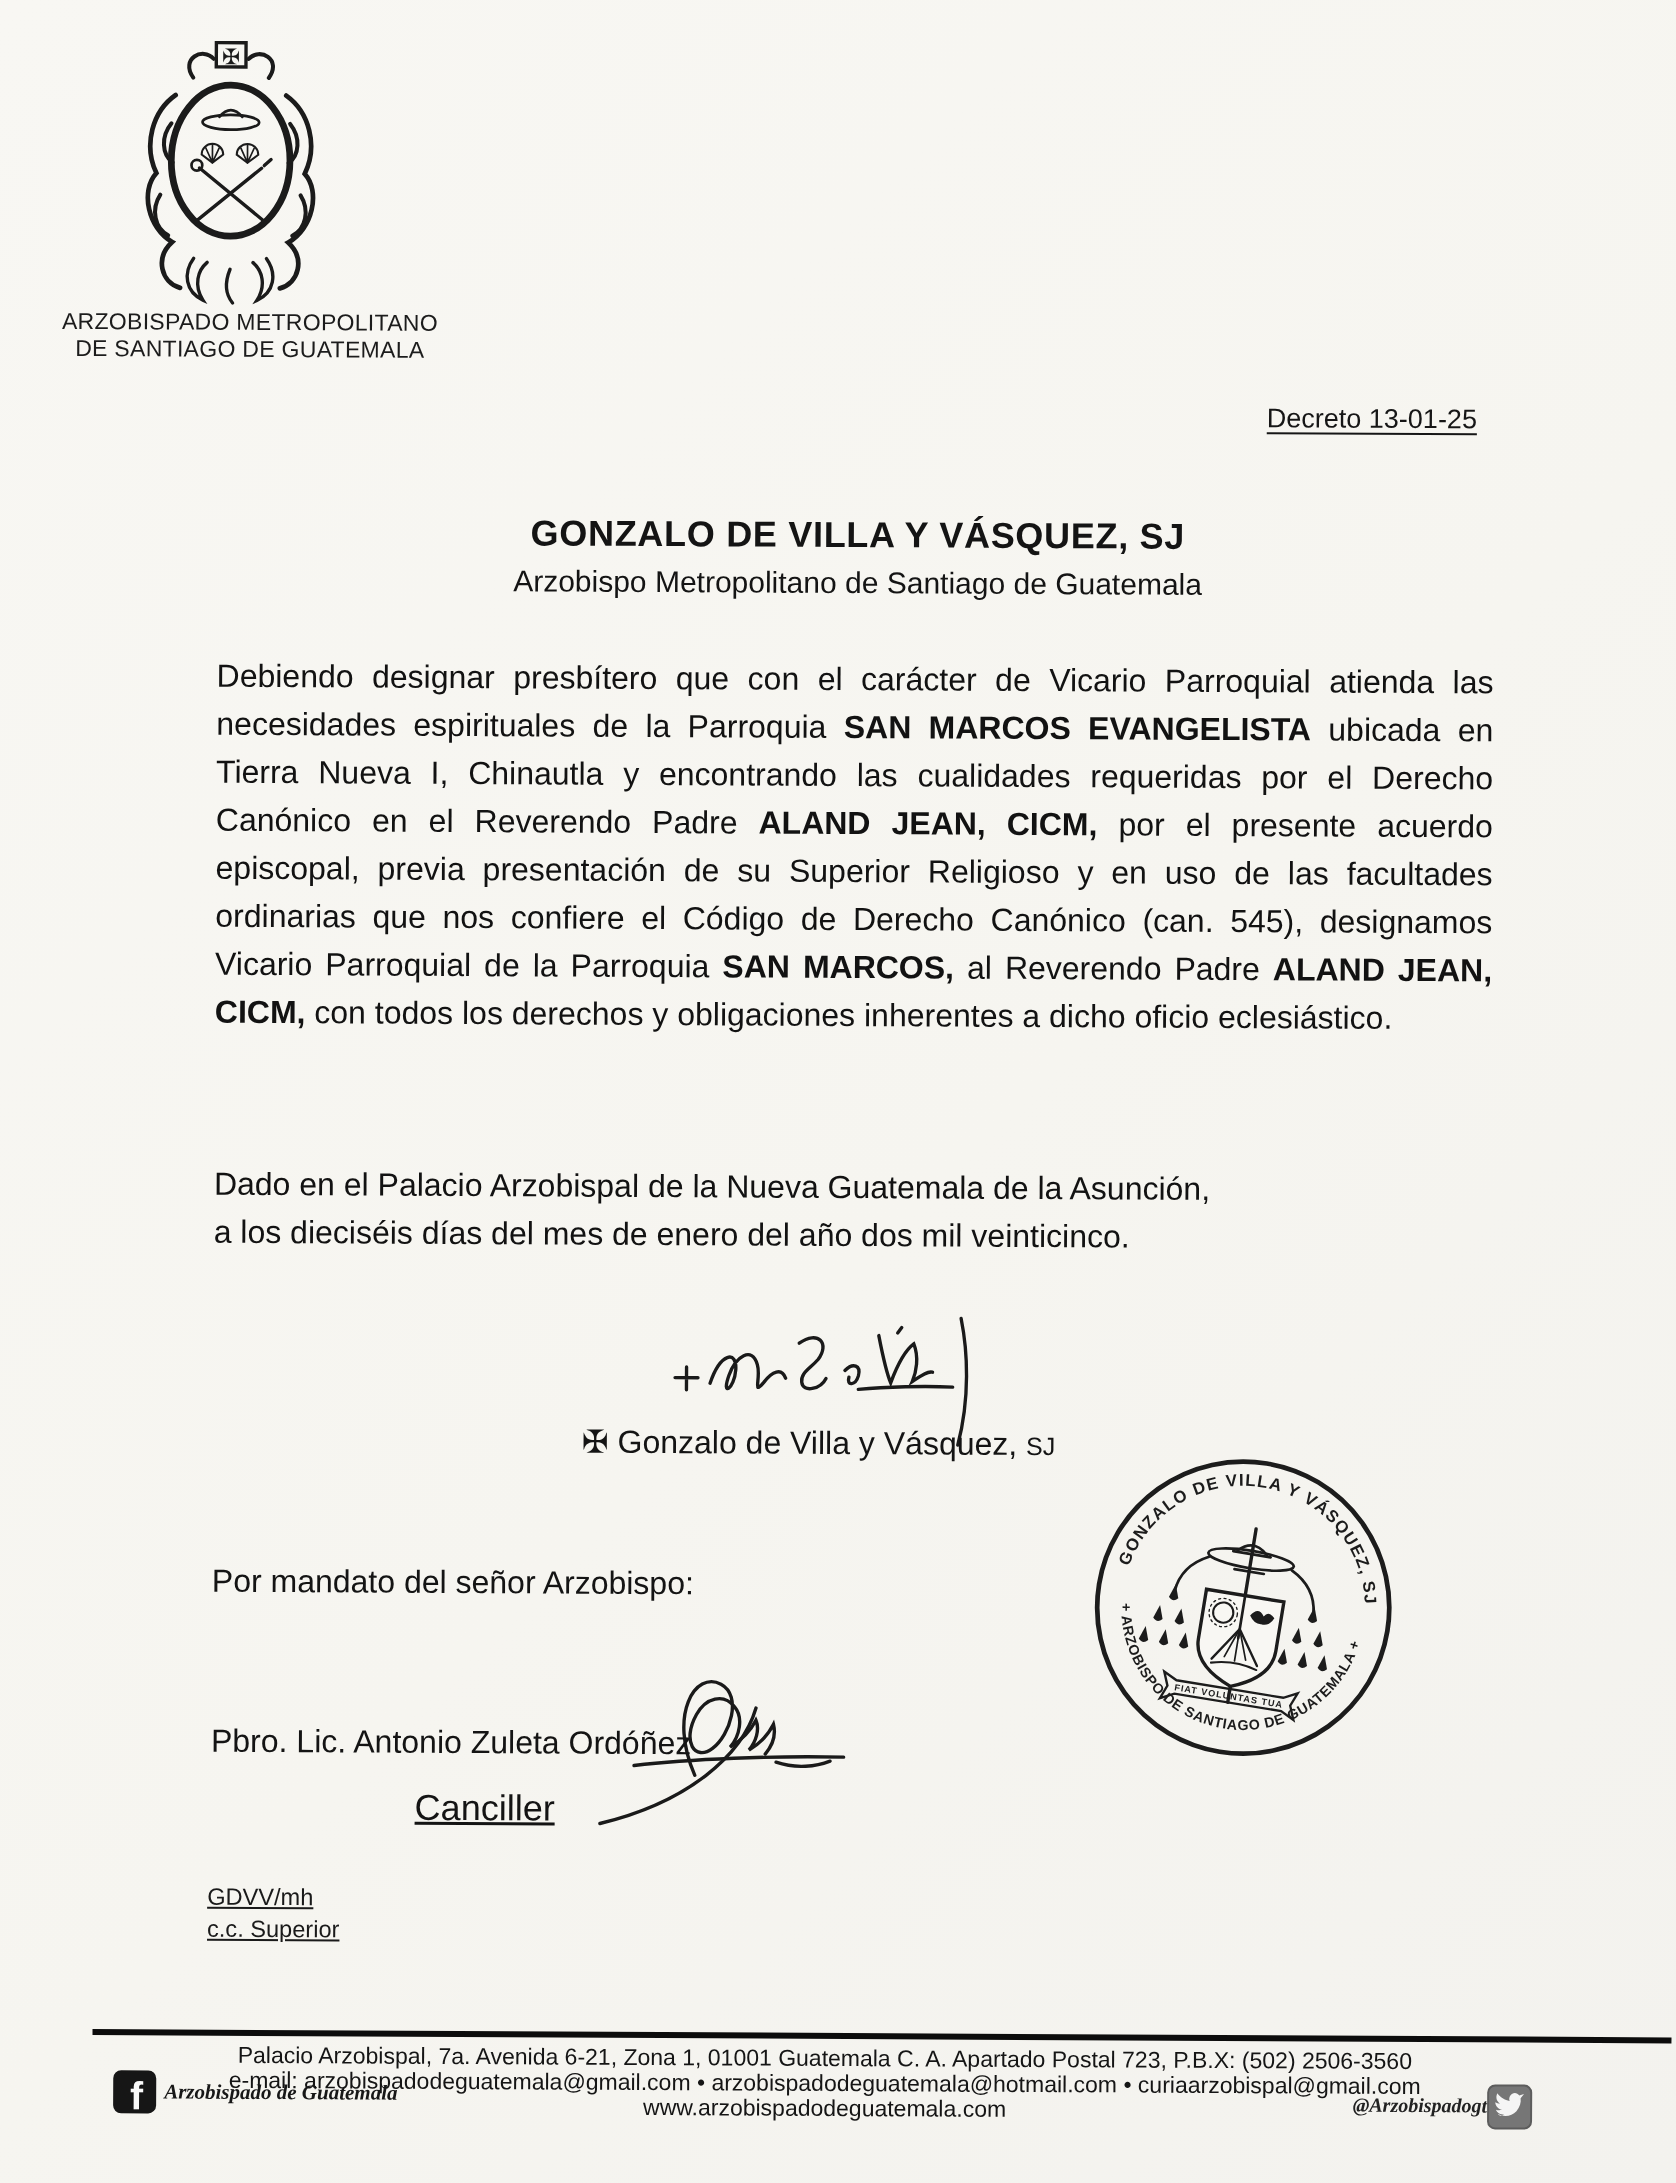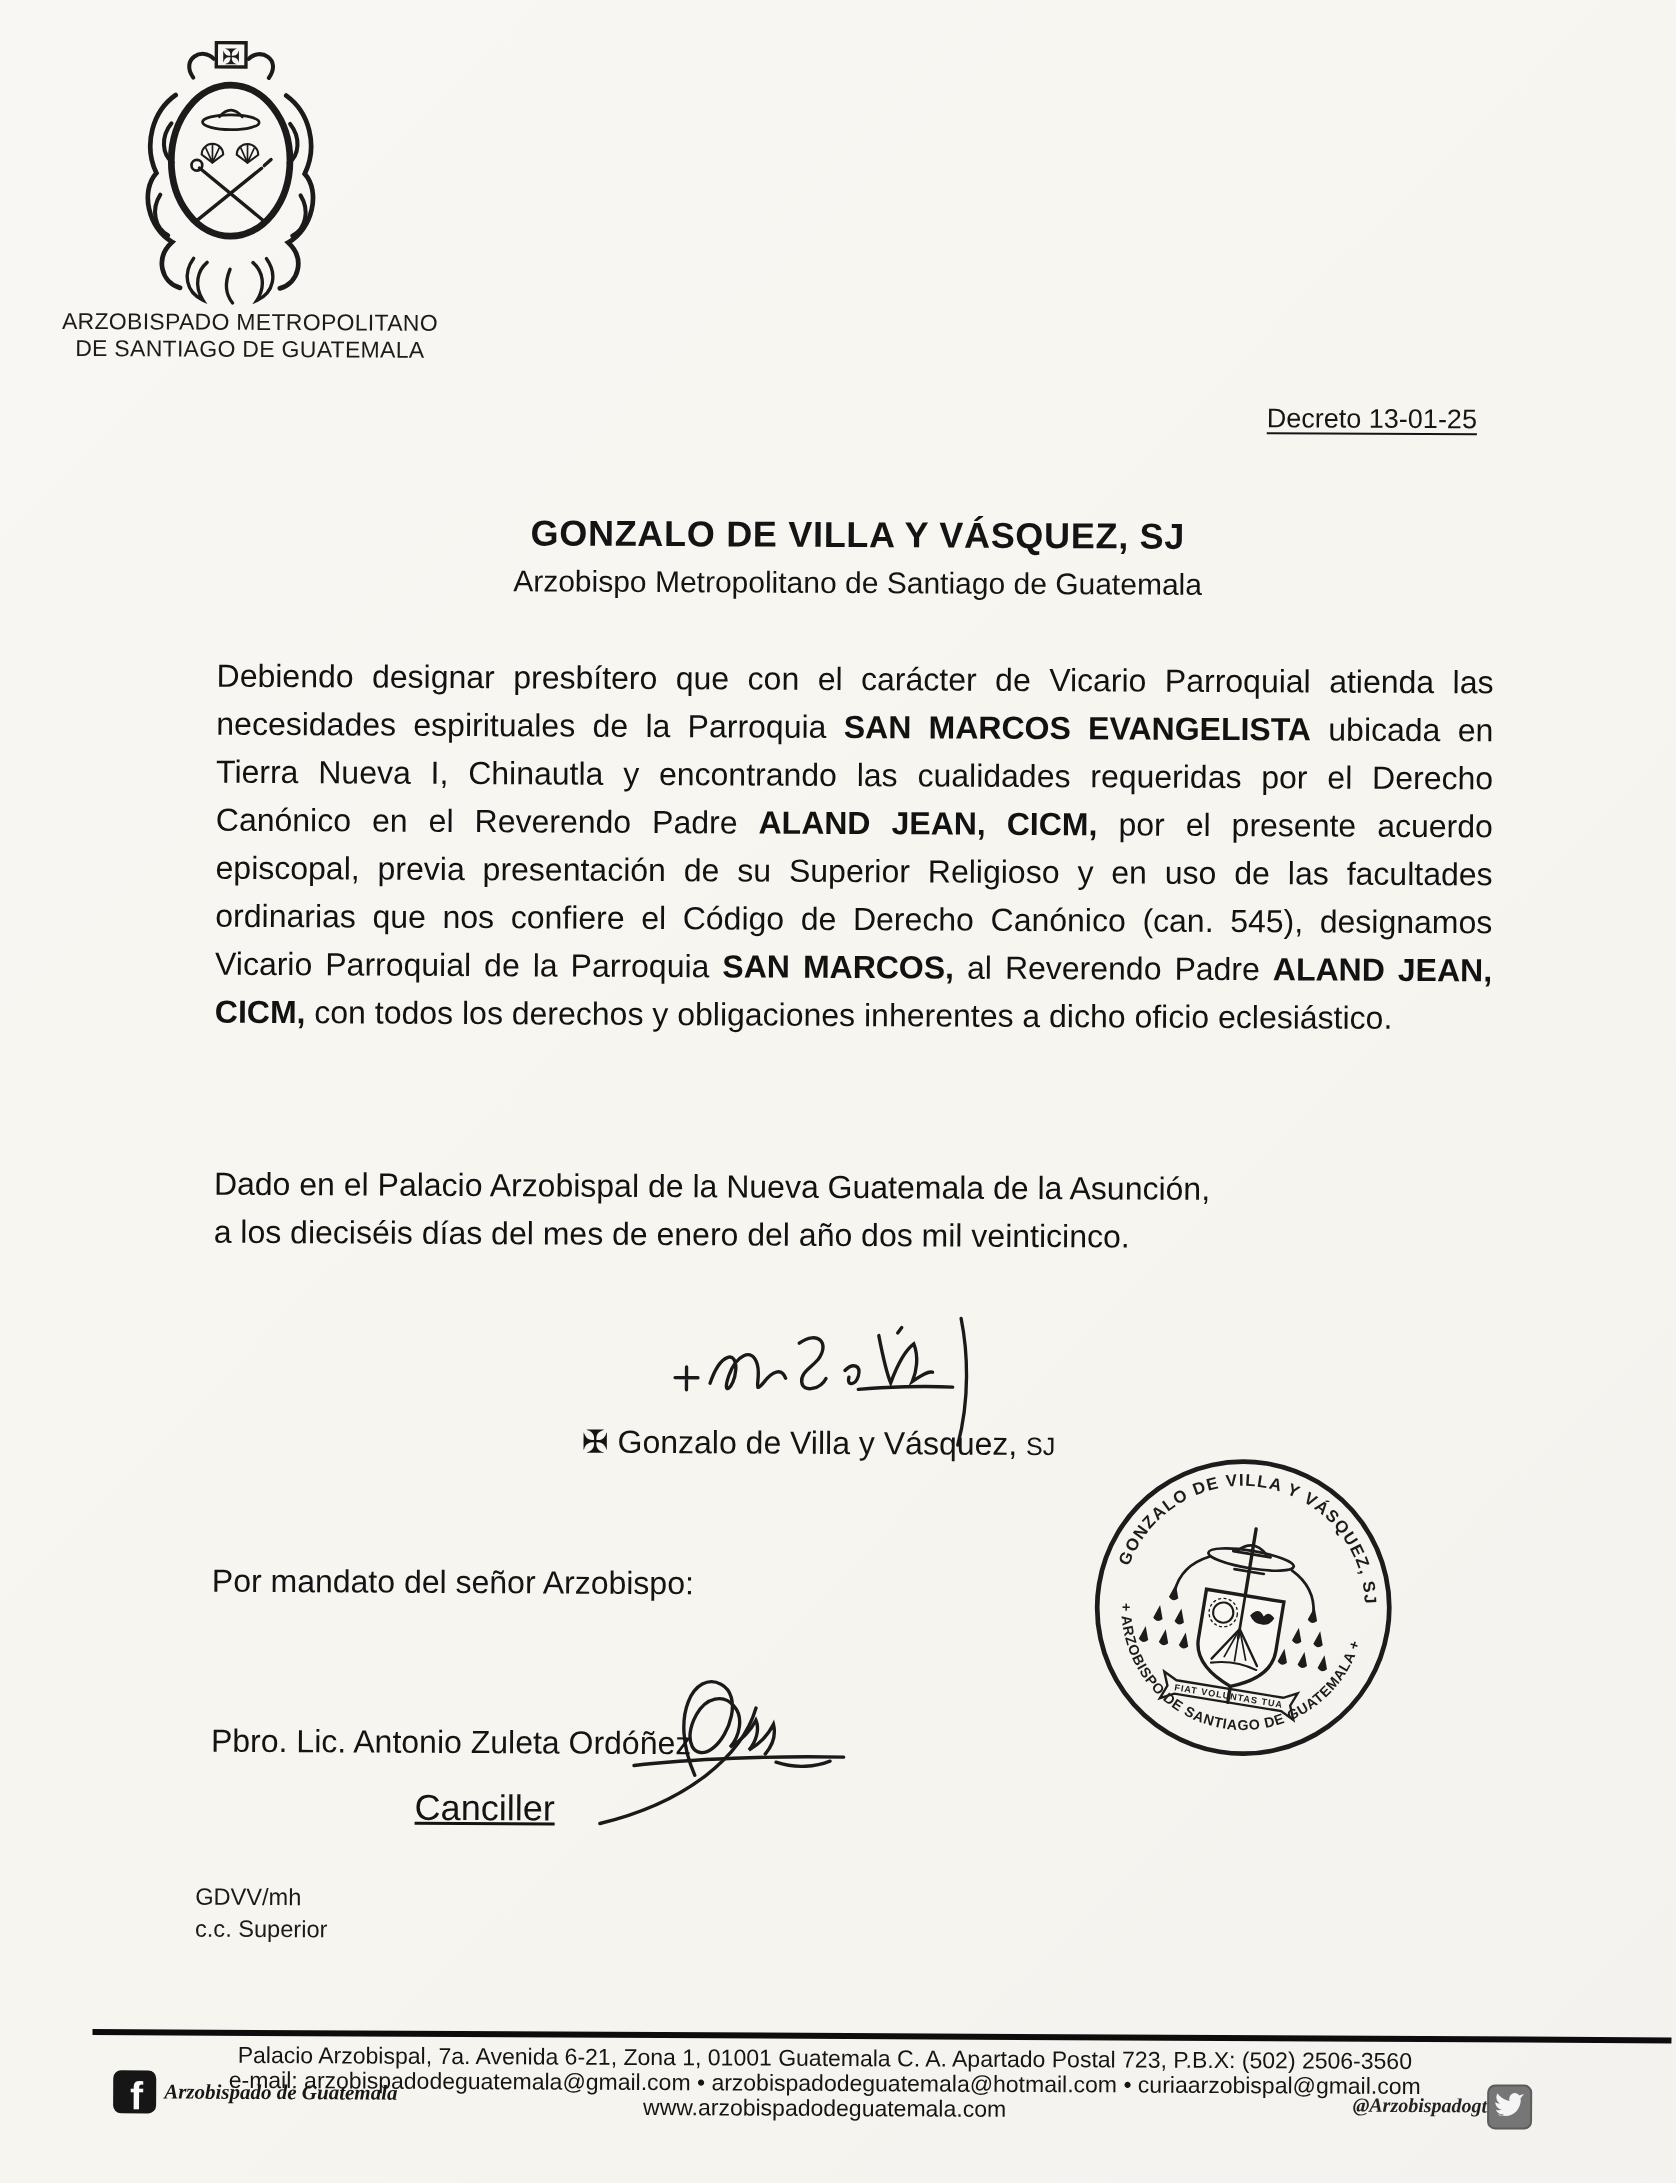--- a/index.html
+++ b/index.html
@@ -21,21 +21,21 @@
   .para1{top:655px;text-align:justify;}
   .para2{top:1163px;}
   .b{font-weight:700;}
   .sig1-svg{left:658px;top:1303px;}
   .sig1-name{left:0;top:1424px;width:1642px;text-align:center;font-size:32px;}
   .sig1-name .sj{font-size:25px;margin-top:8px;}
   .mandate{left:215px;top:1566px;font-size:32px;}
   .sig2-svg{left:557px;top:1634px;}
   .chanc-name{left:215px;top:1726px;font-size:32px;}
   .chanc-title{left:419px;top:1789px;font-size:36px;text-decoration:underline;}
-  .ref{left:200px;top:1884px;font-size:23.6px;line-height:32px;color:#1a1a1a;}
+  .ref{left:212px;top:1884px;font-size:23.6px;line-height:32px;color:#1a1a1a;text-decoration:underline;}
   .seal-svg{left:1091px;top:1450px;transform:rotate(9deg);}
   .footer-rule{left:98px;top:2033px;width:1579px;height:6px;background:#0c0c0c;}
   .footer-lines{left:0;top:2046px;width:1661px;text-align:center;font-size:23px;line-height:25px;color:#151515;}
   .fb-icon{left:119px;top:2074px;width:43px;height:43px;background:#161616;border-radius:8px;
     display:flex;justify-content:center;align-items:flex-end;overflow:hidden;}
   .fb-icon span{color:#fafafa;font-size:39px;font-weight:700;line-height:35px;margin-right:-4px;}
   .fb-label{left:170px;top:2083px;font-family:"Liberation Serif",serif;font-style:italic;font-weight:700;font-size:21px;color:#171717;}
   .tw-handle{top:2091px;right:184px;font-family:"Liberation Serif",serif;font-style:italic;font-weight:700;font-size:20px;color:#222;}
   .tw-icon{left:1493px;top:2081px;width:45px;height:45px;background:#767676;border:2px solid #5c5c5c;border-radius:8px;box-sizing:border-box;}
   svg text{font-family:"Liberation Sans",sans-serif;}

